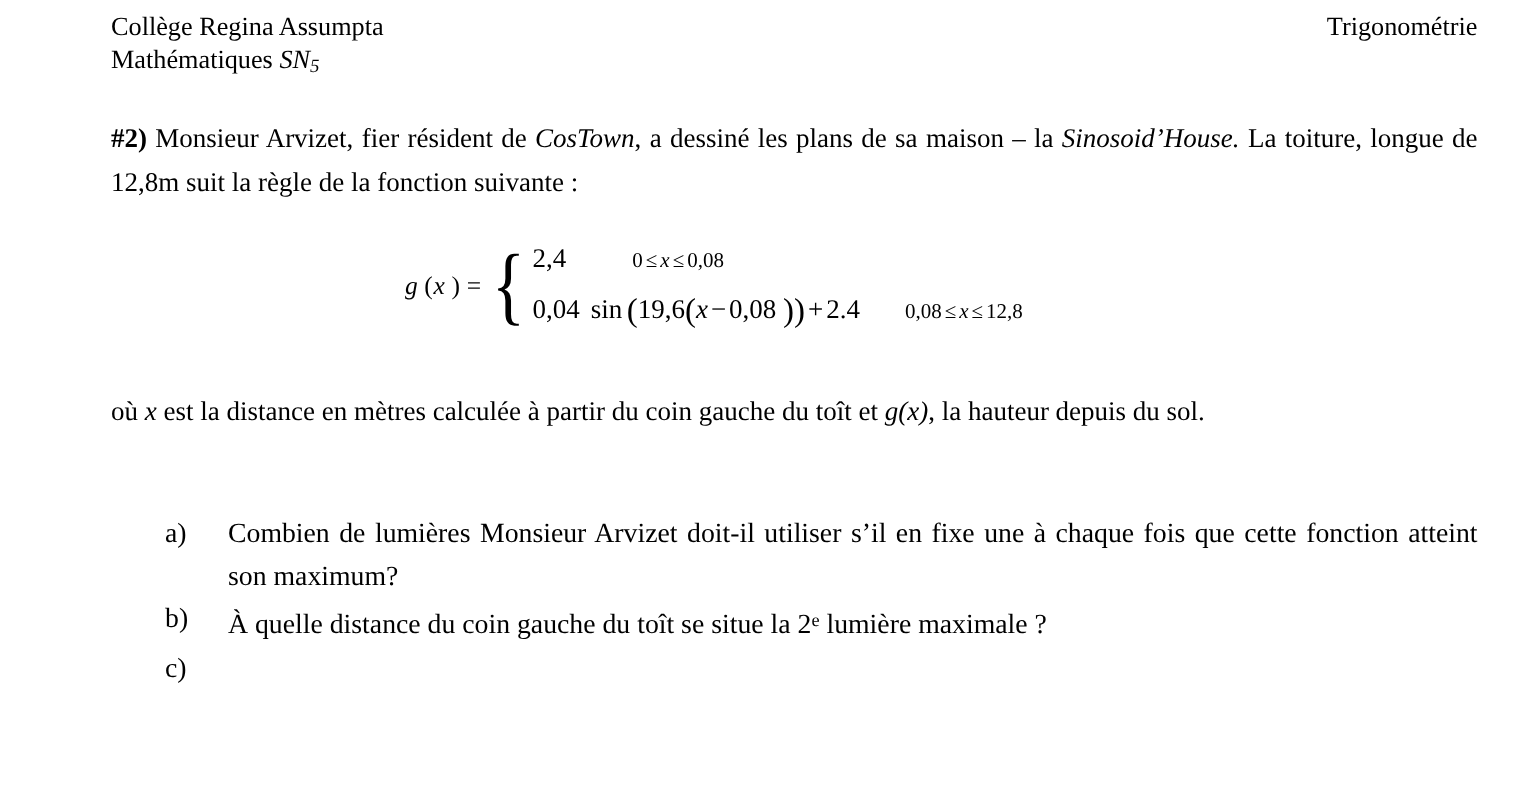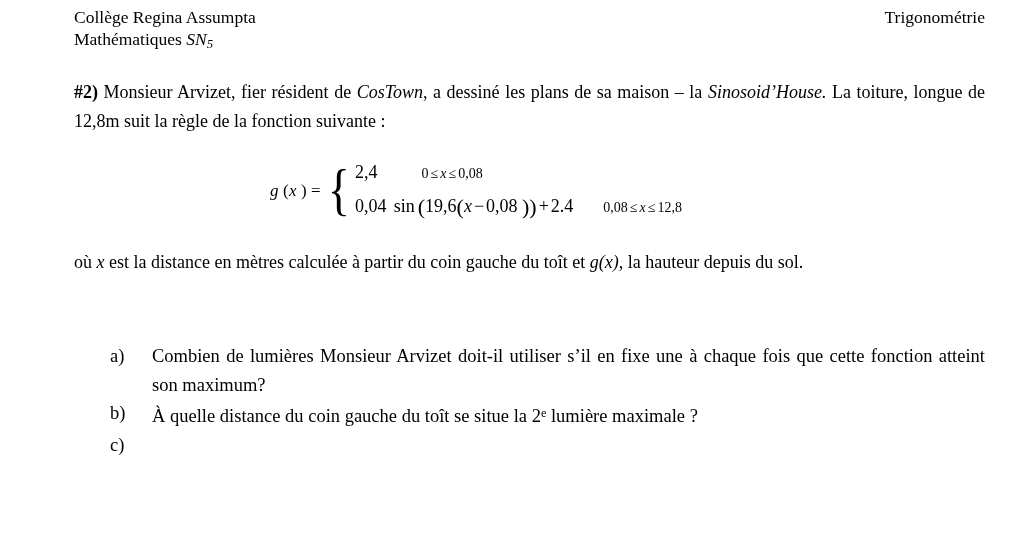--- a/index.html
+++ b/index.html
@@ -60,21 +60,21 @@
     line-height: 29px;
     text-align: justify;
     text-justify: inter-word;
     margin: 0;
   }
   .para.intro { top: 0; }
   .bold { font-weight: bold; }
   .ital { font-style: italic; }
 
   #intro-para { position: absolute; top: 78px; }
-  #where-para { position: absolute; top: 248px; }
+  #where-para { position: absolute; top: 260px; }
 
   
   .formula {
     position: absolute;
     left: 0;
     top: 162px;
     width: 911px;
     display: flex;
     justify-content: flex-start;
     padding-left: 196px;

